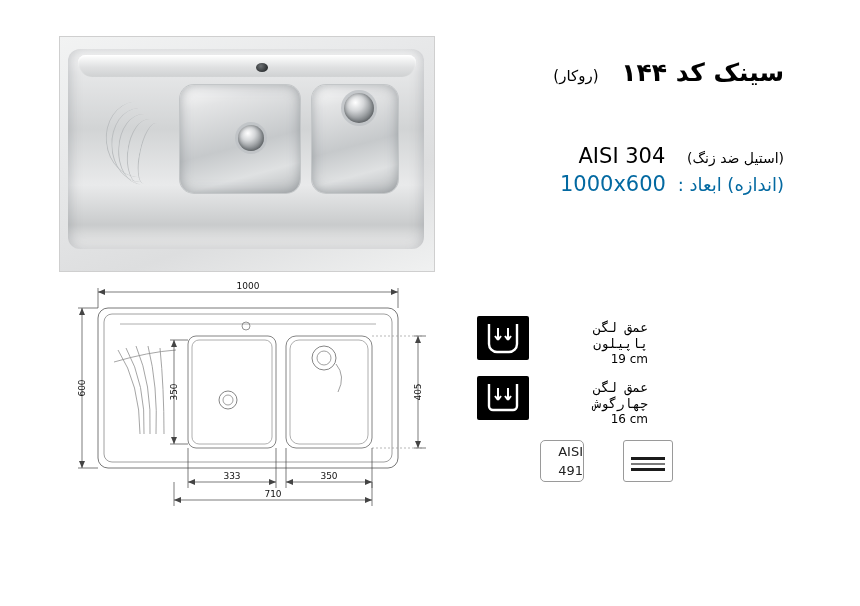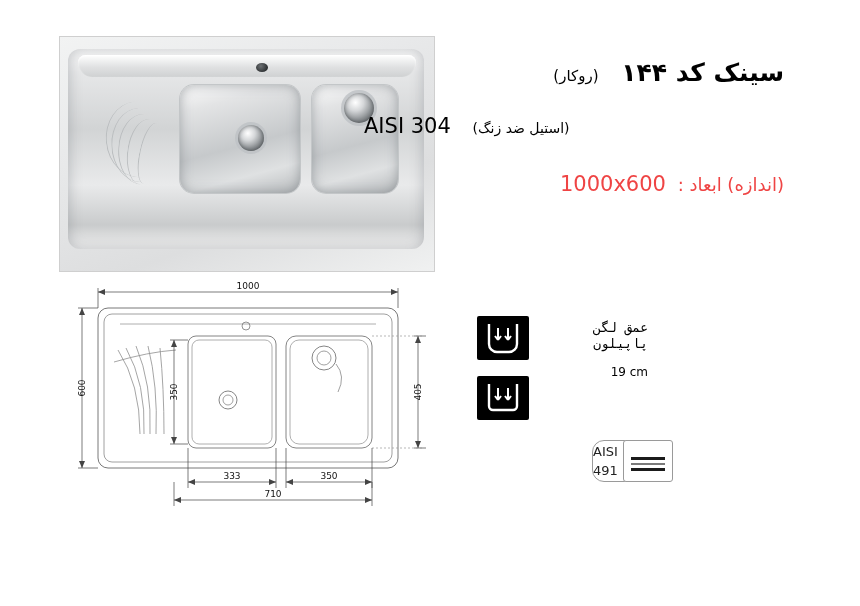--- a/index.html
+++ b/index.html
@@ -97,38 +97,38 @@
     letter-spacing: 0.5px;
   }
   .title-sub {
     font-size: 15px;
     font-weight: normal;
     margin-right: 14px;
   }
   .spec-line-2 {
     position: absolute;
     right: 76px;
-    top: 114px;
+    top: 144px;
     width: 420px;
-    text-align: left;
+    text-align: right;
     direction: rtl;
     font-size: 18px;
     color: #000;
   }
   .spec-line-2 .small { font-size: 14px; }
   .spec-line-2 .lat { direction: ltr; display: inline-block; font-size: 21px; }
   .spec-line-3 {
     position: absolute;
     right: 76px;
     top: 172px;
     width: 420px;
     text-align: right;
     direction: rtl;
     font-size: 18px;
-    color: #ef4444;
+    color: #0369a1;
   }
   .spec-line-3 .lat { direction: ltr; display: inline-block; font-size: 21px; }
   
   .drawing {
     position: absolute;
     left: 70px;
     top: 278px;
     width: 400px;
     height: 240px;
   }
@@ -141,31 +141,31 @@
     background: #000000;
     border-radius: 2px;
   }
   .badge-text {
     position: absolute;
     direction: rtl;
     text-align: right;
     color: #000;
   }
   .badge-text .l1 { font-size: 13px; display: block; font-family: Liberation Mono, monospace; }
-  .badge-text .l2 { font-size: 12px; display: block; direction: ltr; text-align: right; margin-top: 13px; }
+  .badge-text .l2 { font-size: 12px; display: block; direction: ltr; text-align: right; margin-top: 0; }
   .aisi-box {
     position: absolute;
-    left: 592px;
+    left: 540px;
     top: 440px;
     width: 44px;
     height: 42px;
     border: 1.4px solid #9a9a9a;
-    border-radius: 12px;
+    border-radius: 5px;
     background: #fff;
-    text-align: left;
+    text-align: right;
     font-size: 13px;
     line-height: 19px;
     color: #222;
     padding-top: 1px;
     box-sizing: border-box;
   }
   .steel-box {
     position: absolute;
     left: 623px;
     top: 440px;
@@ -326,20 +326,24 @@
     <span class="l2">19 cm</span>
   </div>
 
   <div class="icon-badge" style="left:477px; top:376px;">
     <svg width="52" height="44" viewBox="0 0 52 44" xmlns="http://www.w3.org/2000/svg">
       <path d="M12 8 V30 a4 4 0 0 0 4 4 h20 a4 4 0 0 0 4 -4 V8" fill="none" stroke="#ffffff" stroke-width="2.4"></path>
       <path d="M21 12 V24 M21 24 l-3 -4 M21 24 l3 -4" fill="none" stroke="#ffffff" stroke-width="2"></path>
       <path d="M31 12 V24 M31 24 l-3 -4 M31 24 l3 -4" fill="none" stroke="#ffffff" stroke-width="2"></path>
     </svg>
   </div>
+  <div class="badge-text" style="left:538px; top:380px; width:110px;">
+    <span class="l1">عمق لگن چهارگوش</span>
+    <span class="l2">16 cm</span>
+  </div>
 
   <div class="aisi-box">
     <div>AISI</div>
     <div>491</div>
   </div>
 
   <div class="steel-box">
     <div class="bar b1"></div>
     <div class="bar b2"></div>
     <div class="bar b3"></div>

